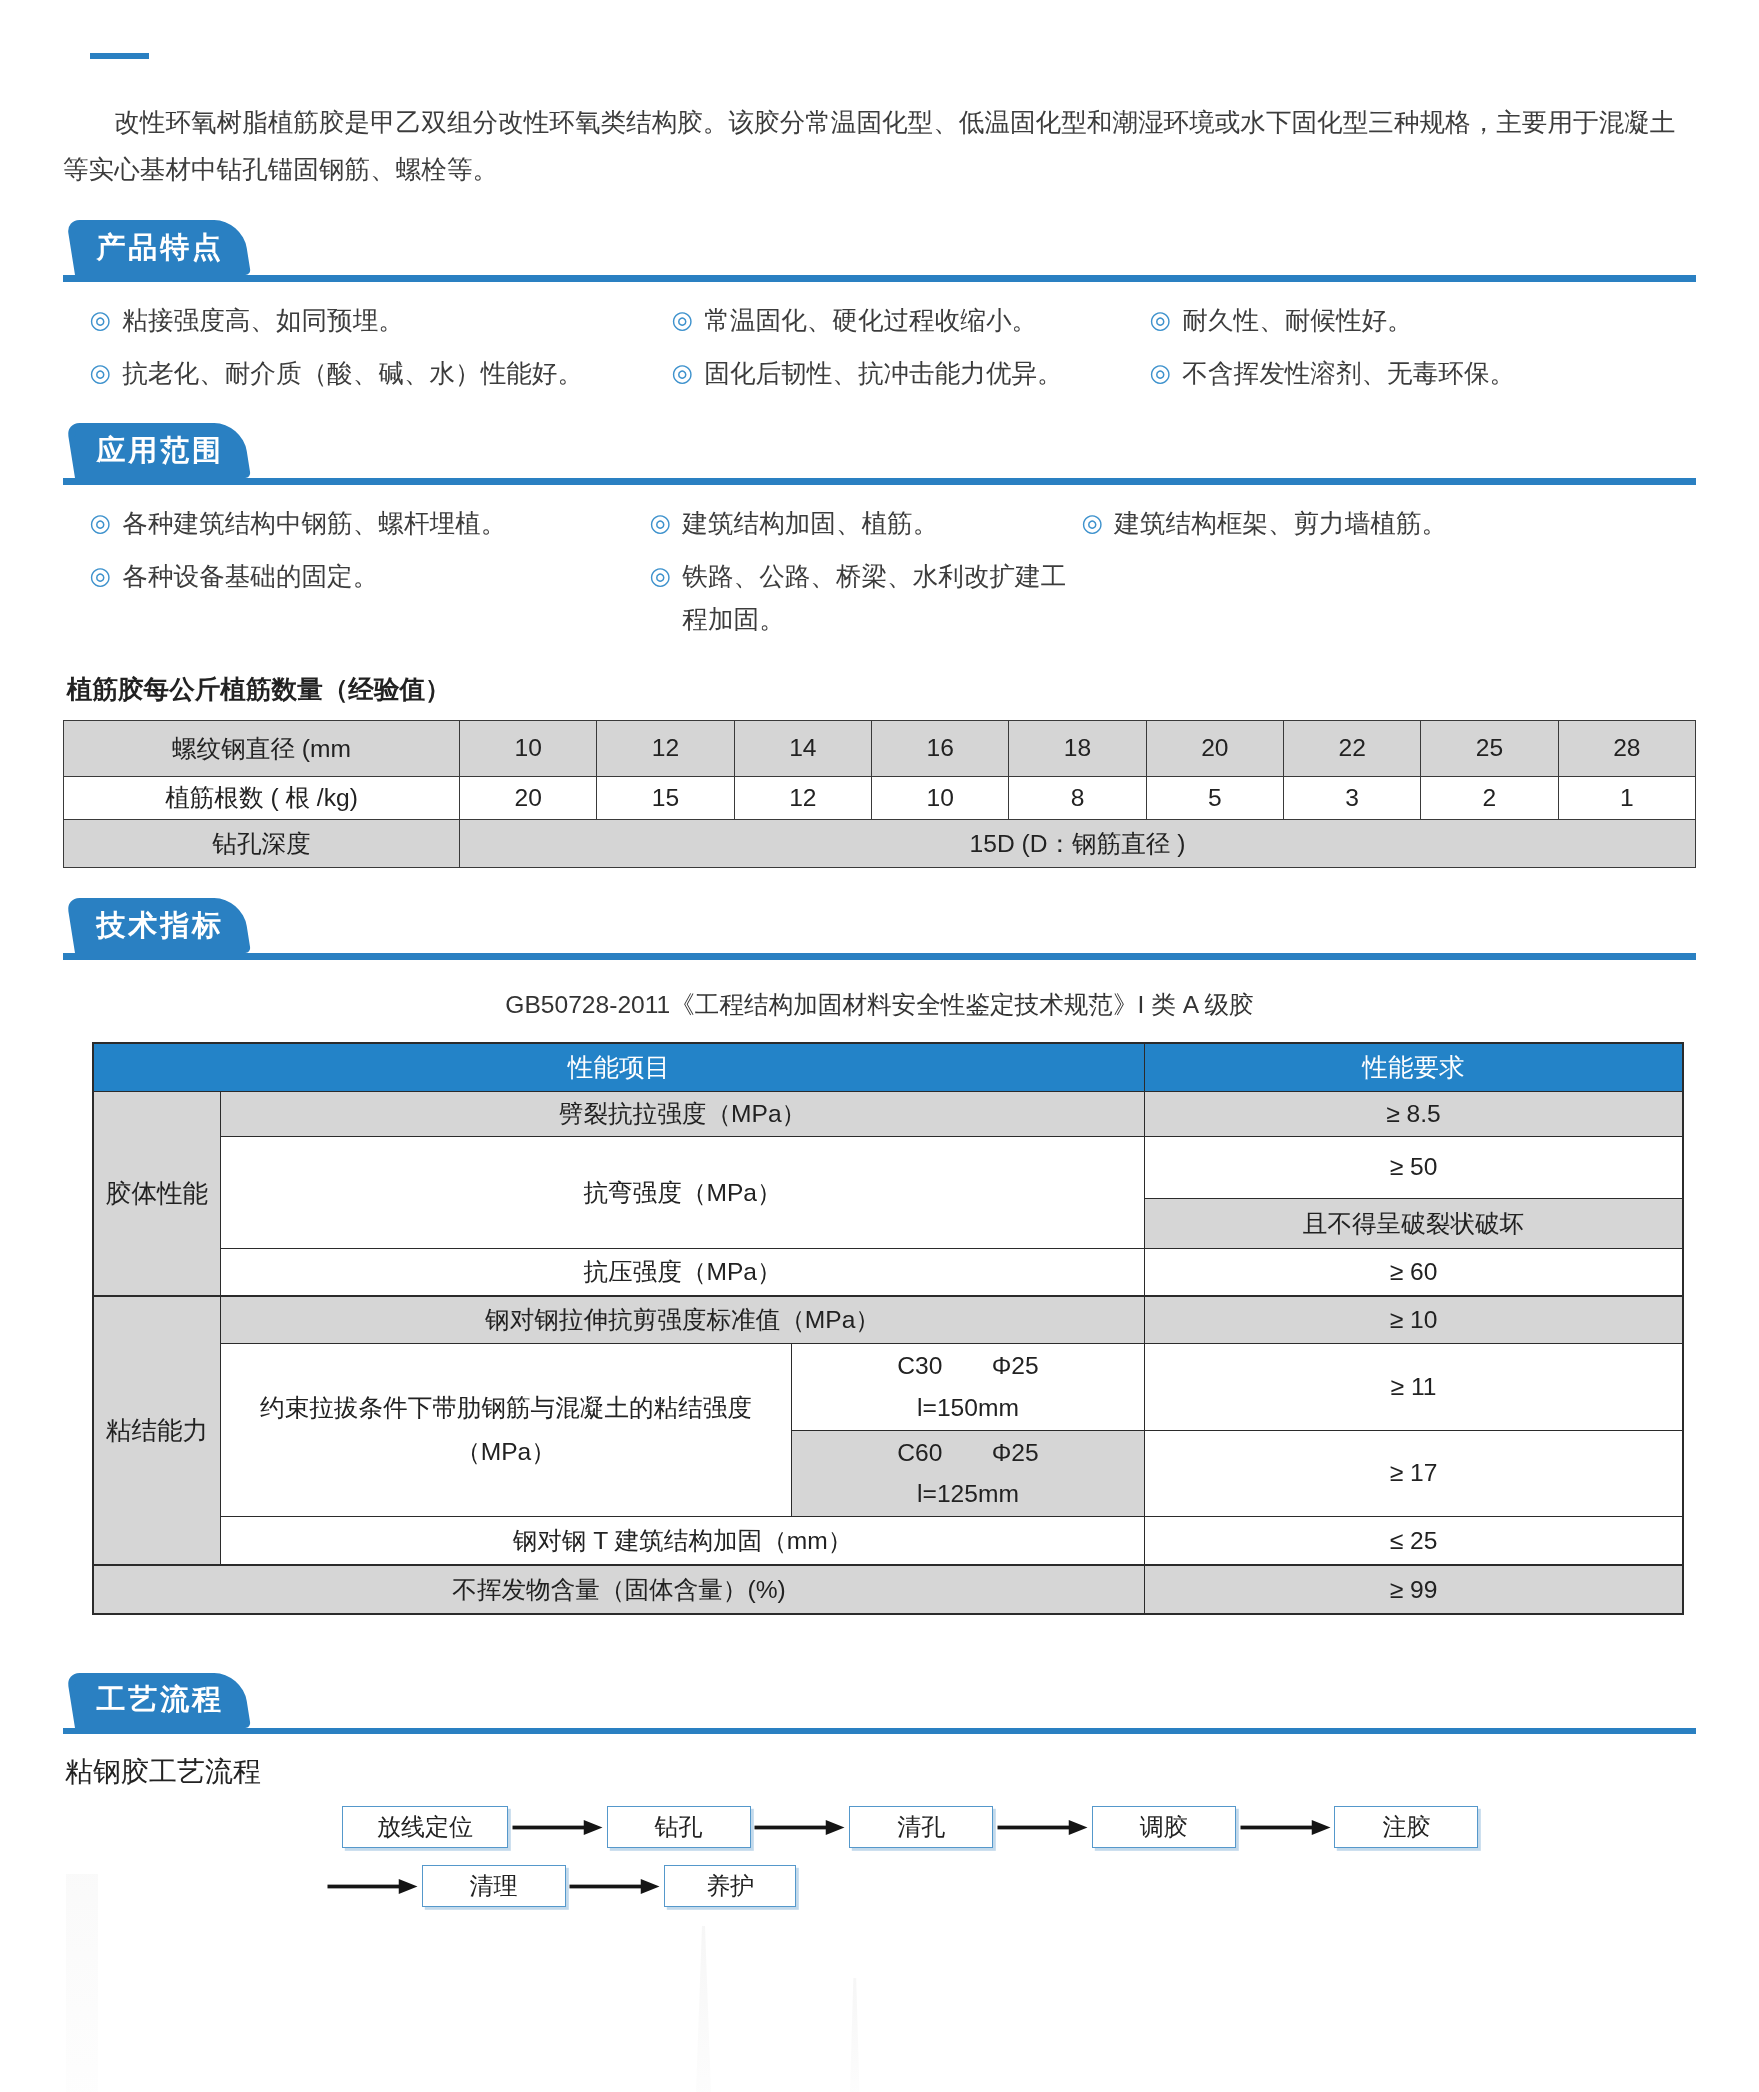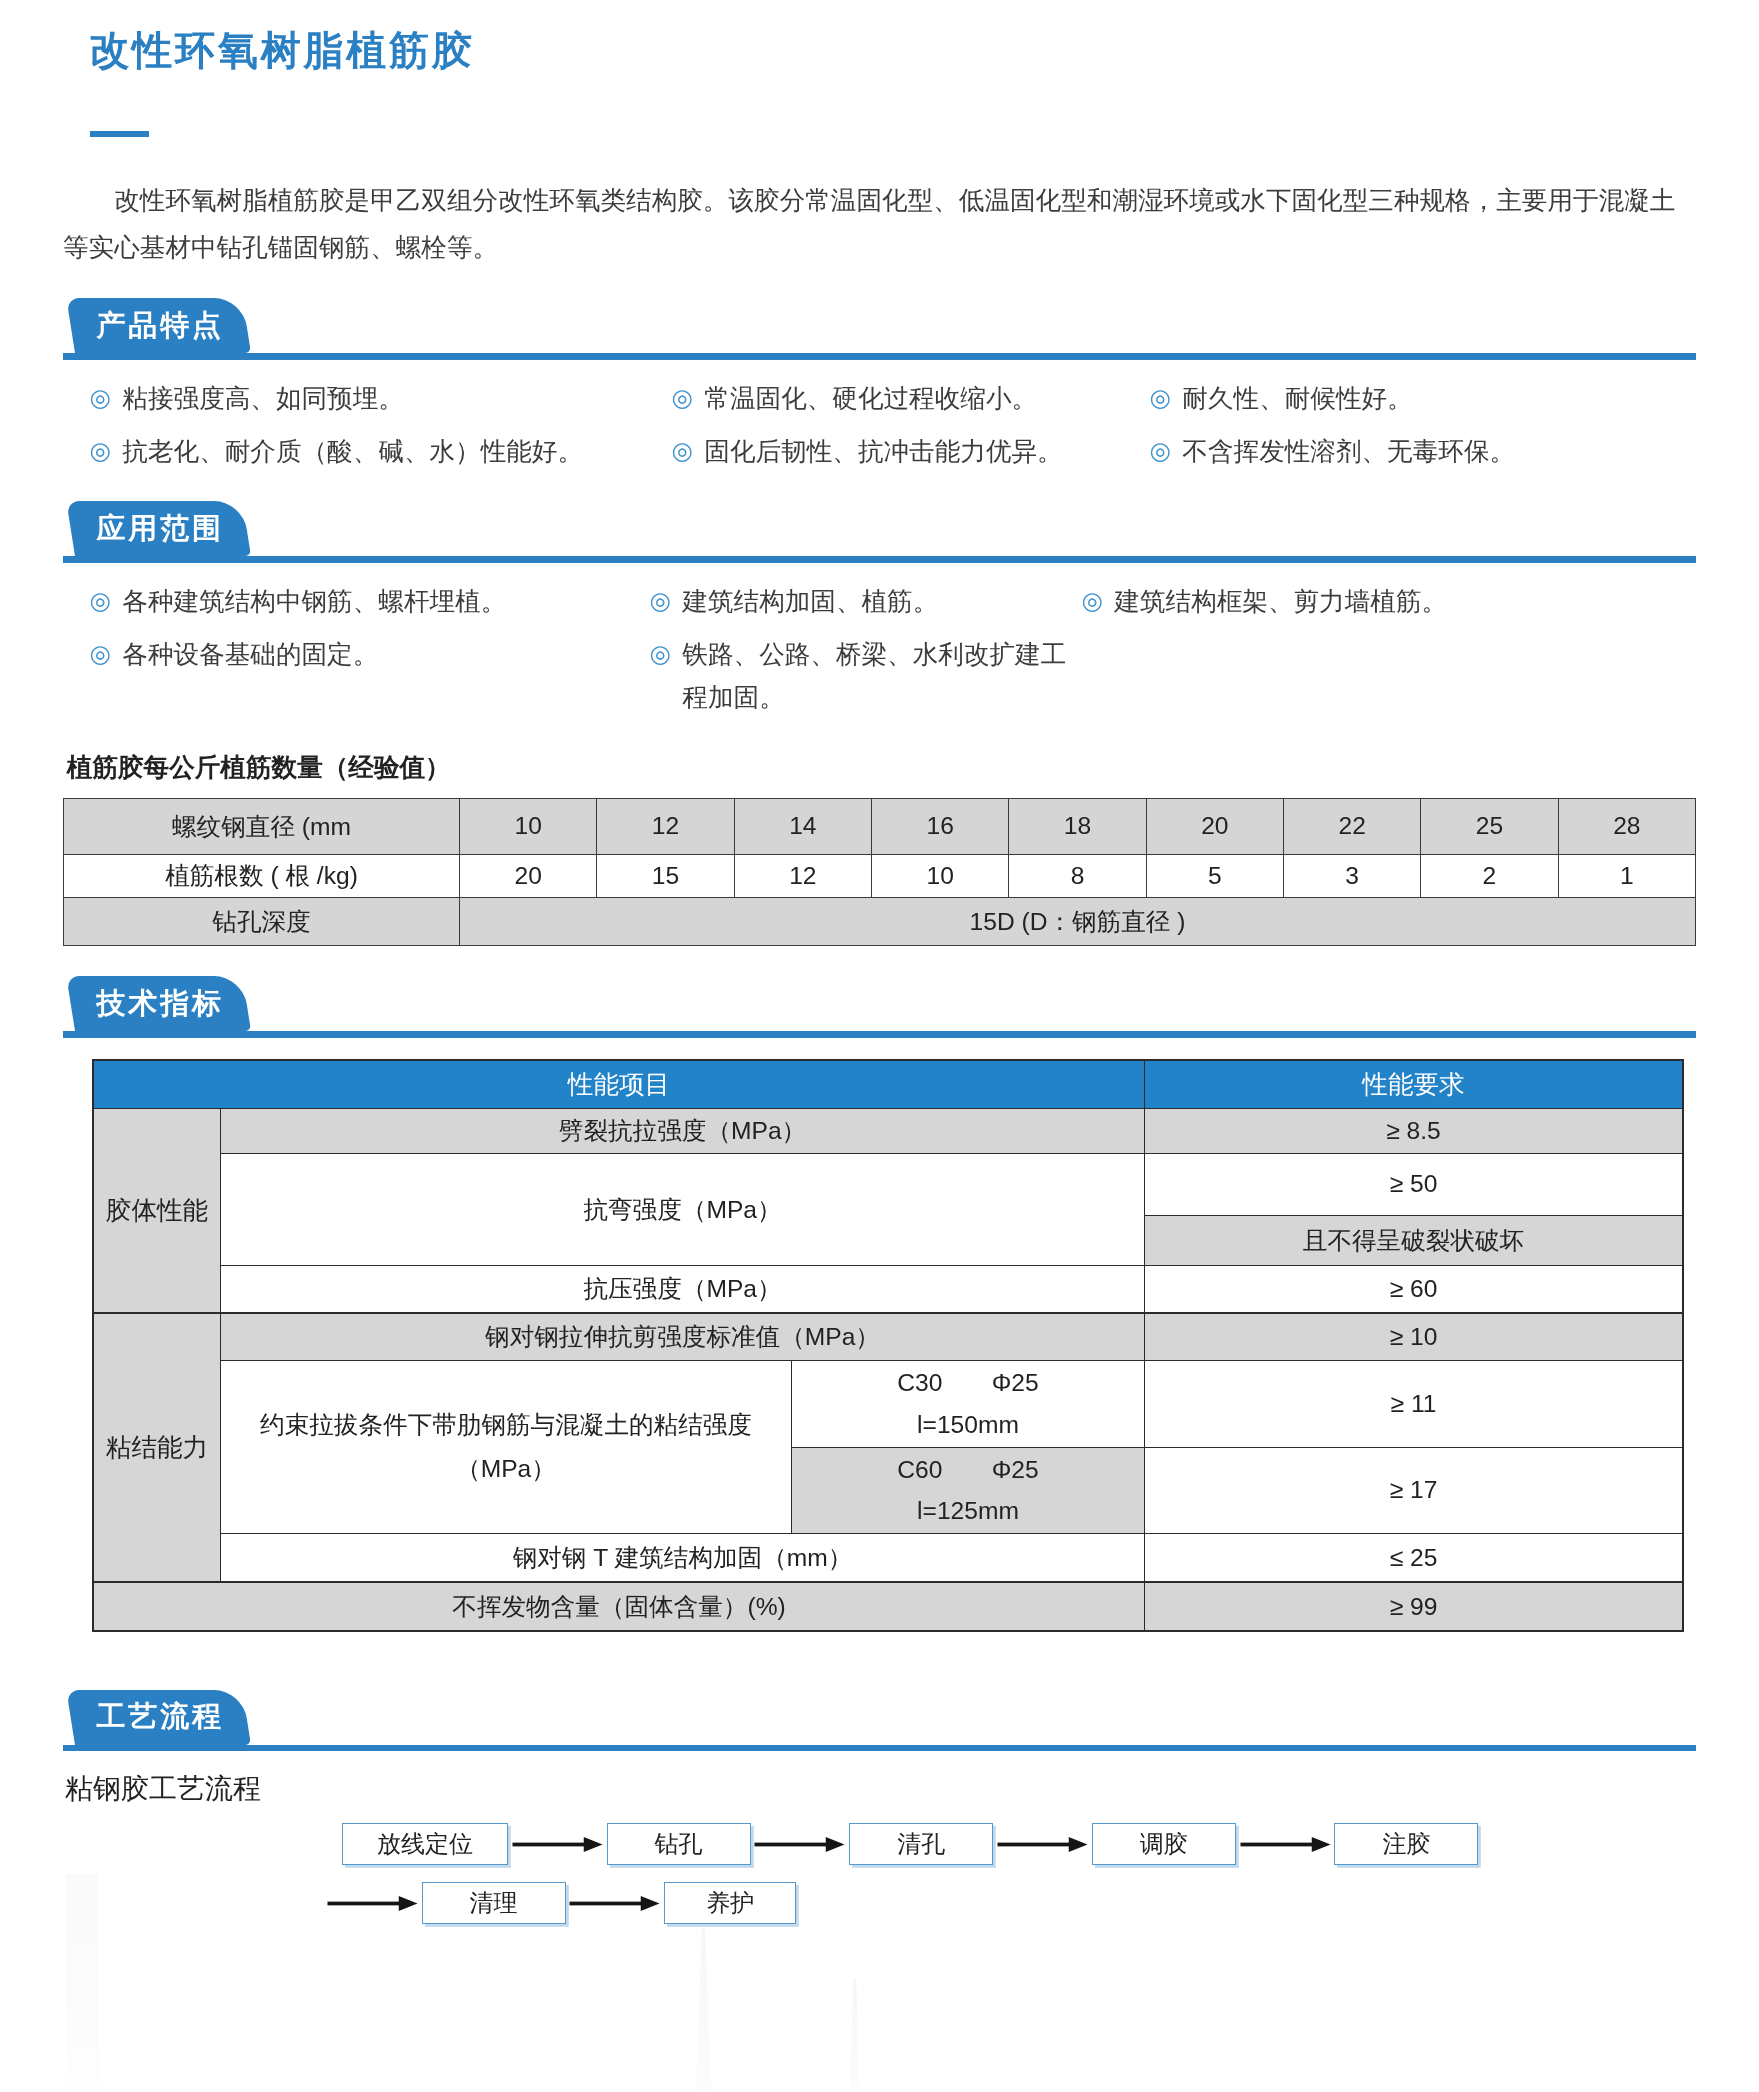--- a/index.html
+++ b/index.html
@@ -72,21 +72,20 @@
   .wm{position:absolute;bottom:0;background:linear-gradient(180deg,#c9c9c9,#efefef);opacity:.16;}
   .wm1{left:696px;width:15px;height:166px;clip-path:polygon(40% 0,60% 0,100% 100%,0 100%);}
   .wm2{left:850px;width:9.5px;height:114px;clip-path:polygon(35% 0,65% 0,100% 100%,0 100%);}
   .wm3{left:66px;width:32px;height:218px;opacity:.10;}
 </style>
 </head>
 <body>
 
 <div class="container">
 
-  <h1 class="page-title">改性环氧树脂植筋胶</h1>
   <div class="title-dash"></div>
   <p class="intro">改性环氧树脂植筋胶是甲乙双组分改性环氧类结构胶。该胶分常温固化型、低温固化型和潮湿环境或水下固化型三种规格，主要用于混凝土等实心基材中钻孔锚固钢筋、螺栓等。</p>
 
   <div class="sec" style="margin-top:26.5px;">
     <div class="sec-bar"></div>
     <div class="sec-badge">
       <span class="sec-label">产品特点</span>
     </div>
   </div>
   <div class="blist features">
@@ -179,20 +178,21 @@
     </tr>
   </tbody>
     </table>
 
   <div class="sec" style="margin-top:30px;">
     <div class="sec-bar"></div>
     <div class="sec-badge">
       <span class="sec-label">技术指标</span>
     </div>
   </div>
+  <div class="gb-note">GB50728-2011《工程结构加固材料安全性鉴定技术规范》I 类 A 级胶</div>
 
   <table class="tech">
     <tbody>
         <tr>
       <th colspan="3">性能项目</th>
       <th class="req">性能要求</th>
     </tr>
     <tr>
       <td class="grp" rowspan="4">胶体性能</td>
       <td colspan="2" class="g h44">劈裂抗拉强度（MPa）</td>

